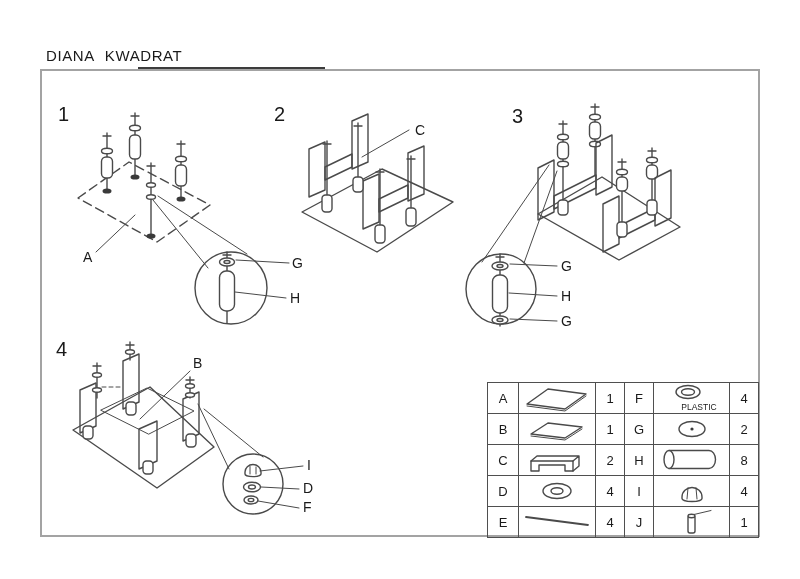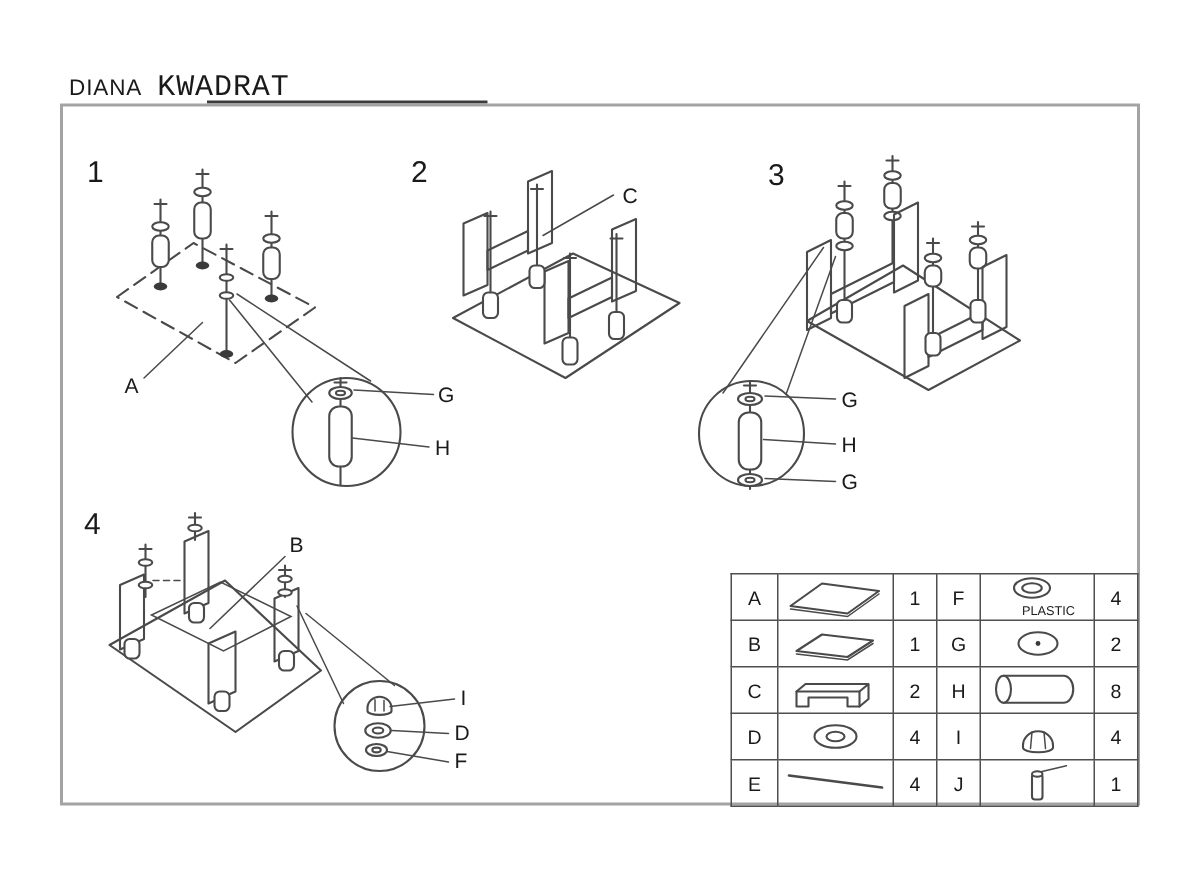--- a/index.html
+++ b/index.html
@@ -2,21 +2,21 @@
 <html><head>
 <meta charset="utf-8">
 <style>
   html,body{margin:0;padding:0;}
   body{
     width:800px;height:579px;position:relative;background:#ffffff;
     font-family:"Liberation Sans",sans-serif;overflow:hidden;color:#1a1a1a;
   }
   .title{position:absolute;left:46px;top:47px;display:flex;gap:10px;align-items:baseline;letter-spacing:.6px;}
   .title .t1{font-size:15px;}
-  .title .t2{font-size:20px;font-family:Liberation Mono, monospace;}
+  .title .t2{font-size:15px;}
   .title-underline{position:absolute;left:138px;top:67px;width:187px;height:2px;background:#3c3c3c;}
   .frame{position:absolute;left:40px;top:69px;width:720px;height:468px;border:2px solid #a3a3a3;box-sizing:border-box;}
   .art{position:absolute;left:0;top:0;pointer-events:none;}
   svg .s{stroke:#4a4a4a;stroke-width:1.4;fill:none;stroke-linecap:round;stroke-linejoin:round;}
   svg .sw{stroke:#4a4a4a;stroke-width:1.4;fill:#ffffff;stroke-linejoin:round;}
   svg .sd{fill:#3a3a3a;stroke:none;}
   svg .thin{stroke:#4a4a4a;stroke-width:1;fill:none;stroke-linecap:round;}
   svg .dash{stroke-dasharray:9 5;}
   svg .dash2{stroke-dasharray:4 3;}
   svg text{font-family:"Liberation Sans",sans-serif;}

